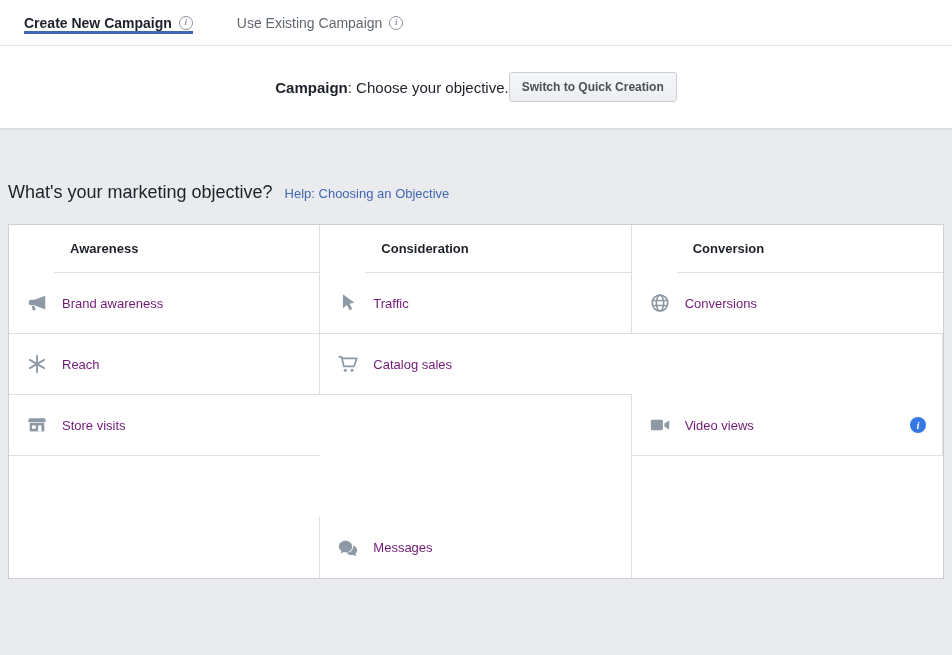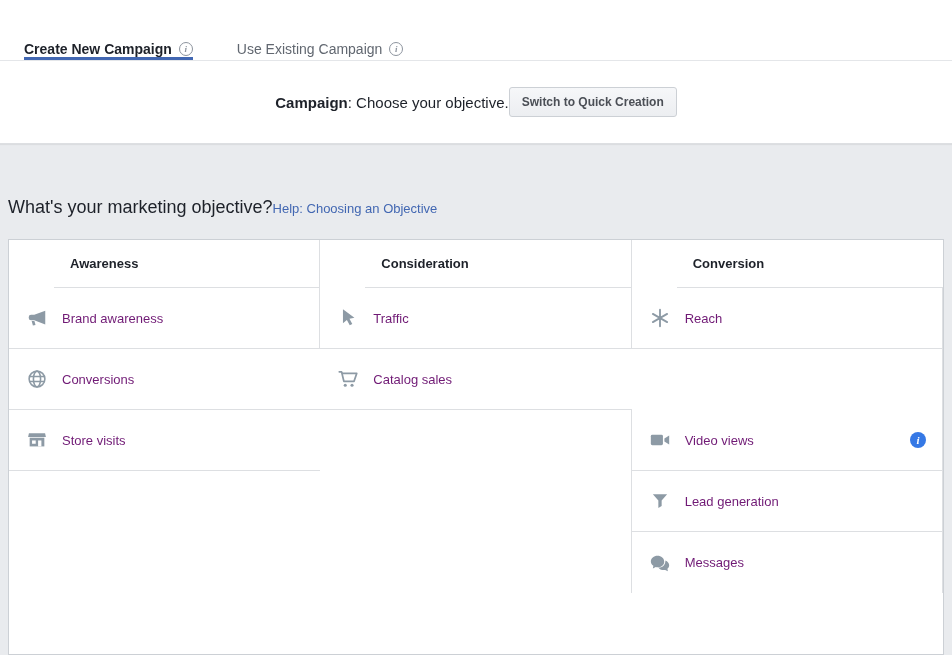--- a/index.html
+++ b/index.html
@@ -8,23 +8,23 @@
     background: #e9ebee;
     font-family: "Liberation Sans", "DejaVu Sans", sans-serif;
     color: #1d2129;
     overflow: hidden;
   }
   .page { width: 952px; height: 655px; position: relative; }
 
   
   .tabbar {
     background: #fff;
-    height: 61px;
-    display: flex;
-    align-items: flex-end;
+    height: 46px;
+    display: flex;
+    align-items: center;
     padding-left: 24px;
     border-bottom: 1px solid #e4e6e9;
   }
   .tab {
     display: flex;
     align-items: center;
     gap: 7px;
     margin-right: 44px;
     font-size: 14px;
     color: #616770;
@@ -77,20 +77,21 @@
     font-weight: bold;
     color: #4b4f56;
     cursor: pointer;
   }
 
   
   .objective-section { padding: 0 8px; }
   .heading-row {
     display: flex;
     align-items: baseline;
+    gap: 12px;
     margin: 53px 0 21px 0;
   }
   .heading { font-size: 18px; color: #1d2129; }
   .help-link {
     font-size: 13px;
     color: #4267b2;
     text-decoration: none;
     cursor: pointer;
   }
 
@@ -192,43 +193,43 @@
           <span class="label">Brand awareness</span>
         </div>
         <div class="cell item vline">
           <span class="icon">
             <svg viewBox="0 0 24 24" width="22" height="22">
               <path fill="#8d9aa5" d="M6.5 2.5l12.5 9.2-5.4 1 3.1 5.8-2.8 1.5-3.1-5.9-4.3 3.6V2.5z"></path>
             </svg>
           </span>
           <span class="label">Traffic</span>
         </div>
-        <div class="cell item vline">
-          <span class="icon">
-            <svg viewBox="0 0 24 24" width="22" height="22">
-              <g stroke="#8d9aa5" stroke-width="2" stroke-linecap="round" fill="none">
-                <path d="M12 3v18M4.2 7.5l15.6 9M4.2 16.5l15.6-9"></path>
-              </g>
-              <circle cx="12" cy="12" r="2.2" fill="#8d9aa5"></circle>
-            </svg>
-          </span>
-          <span class="label">Reach</span>
-        </div>
         <div class="cell item">
           <span class="icon">
             <svg viewBox="0 0 24 24" width="22" height="22">
               <g fill="none" stroke="#8d9aa5" stroke-width="1.7">
                 <circle cx="12" cy="12" r="8.6"></circle>
                 <ellipse cx="12" cy="12" rx="3.9" ry="8.6"></ellipse>
                 <path d="M3.6 9.2h16.8M3.6 14.8h16.8"></path>
               </g>
             </svg>
           </span>
           <span class="label">Conversions</span>
         </div>
+        <div class="cell item vline">
+          <span class="icon">
+            <svg viewBox="0 0 24 24" width="22" height="22">
+              <g stroke="#8d9aa5" stroke-width="2" stroke-linecap="round" fill="none">
+                <path d="M12 3v18M4.2 7.5l15.6 9M4.2 16.5l15.6-9"></path>
+              </g>
+              <circle cx="12" cy="12" r="2.2" fill="#8d9aa5"></circle>
+            </svg>
+          </span>
+          <span class="label">Reach</span>
+        </div>
         <div class="cell item">
           <span class="icon">
             <svg viewBox="0 0 24 24" width="22" height="22">
               <path fill="none" stroke="#8d9aa5" stroke-width="1.9" stroke-linejoin="round" stroke-linecap="round" d="M2.5 4.2H5l2.5 10.3h11.1l2.9-8.6H6.2"></path>
               <g fill="#8d9aa5">
                 <circle cx="9" cy="18.8" r="1.7"></circle>
                 <circle cx="16.4" cy="18.8" r="1.7"></circle>
               </g>
             </svg>
           </span>
@@ -256,28 +257,20 @@
                 <rect x="2" y="6.2" width="13.2" height="11.6" rx="1.6"></rect>
                 <path d="M16.8 10.4L22 7v10l-5.2-3.4z"></path>
               </g>
             </svg>
           </span>
           <span class="label">Video views</span>
           <span class="info-blue">i</span>
         </div>
         <div class="cell empty"></div>
         <div class="cell empty vline"></div>
-        <div class="cell item vline">
-          <span class="icon">
-            <svg viewBox="0 0 24 24" width="22" height="22">
-              <path fill="#8d9aa5" d="M4.2 4.5h15.6l-6 7v5.9l-3.6 2.1v-8z"></path>
-            </svg>
-          </span>
-          <span class="label">Lead generation</span>
-        </div>
         <div class="cell empty"></div>
         <div class="cell empty vline"></div>
         <div class="cell item vline">
           <span class="icon">
             <svg viewBox="0 0 24 24" width="22" height="22">
               <g fill="#8d9aa5">
                 <path d="M9.3 4.2C5.3 4.2 2 6.9 2 10.3c0 1.9 1.1 3.6 2.8 4.7l-.6 3 3.2-1.6c.6.1 1.2.2 1.9.2 4 0 7.3-2.7 7.3-6.1S13.3 4.2 9.3 4.2z"></path>
                 <path d="M17.9 9.2c2.4.9 4.1 2.9 4.1 5.2 0 1.5-.7 2.9-1.9 3.9l.5 2.7-2.9-1.5c-.5.1-1.1.2-1.6.2-2.6 0-4.9-1.2-6-2.9.6.1 1.2.1 1.8.1 3.5-.4 6.2-3.7 6-7.7z"></path>
               </g>
             </svg>

